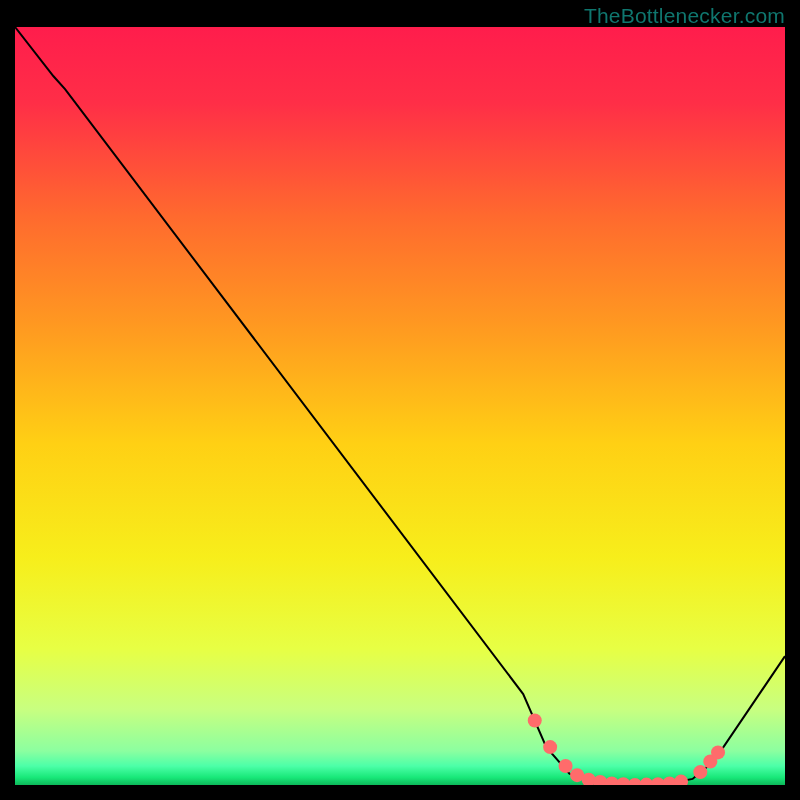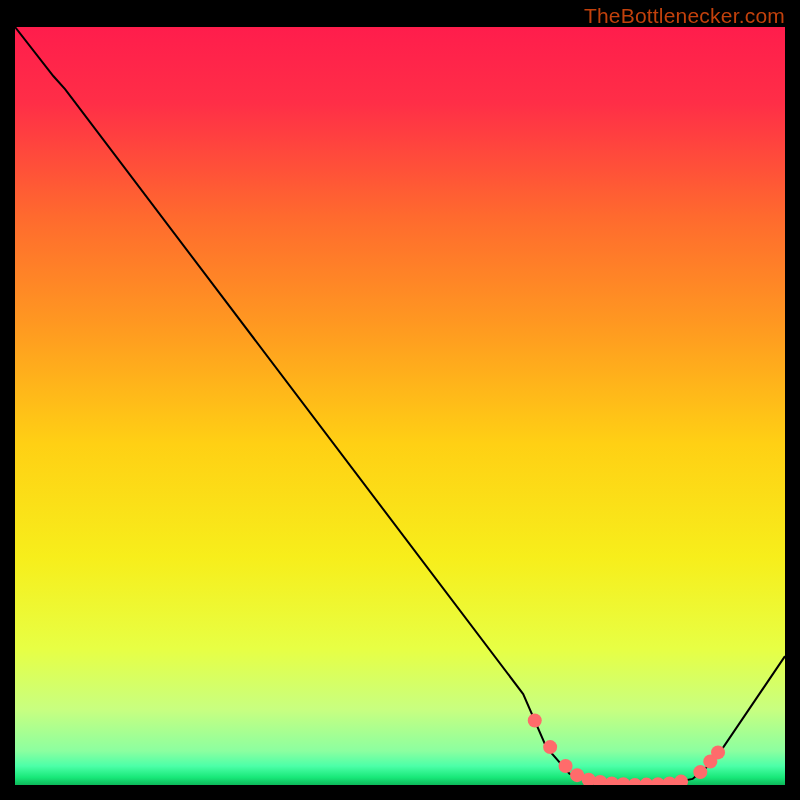--- a/index.html
+++ b/index.html
@@ -14,21 +14,21 @@
     position: absolute;
     left: 15px;
     top: 27px;
     width: 770px;
     height: 758px;
   }
   .watermark {
     position: absolute;
     top: 4px;
     right: 15px;
-    color: #c2410c;
+    color: #0f766e;
     font-family: Arial, Helvetica, sans-serif;
     font-size: 21px;
     font-weight: 400;
     letter-spacing: 0.2px;
     margin-left: 24px;
   }
 </style>
 </head>
 <body>
 

